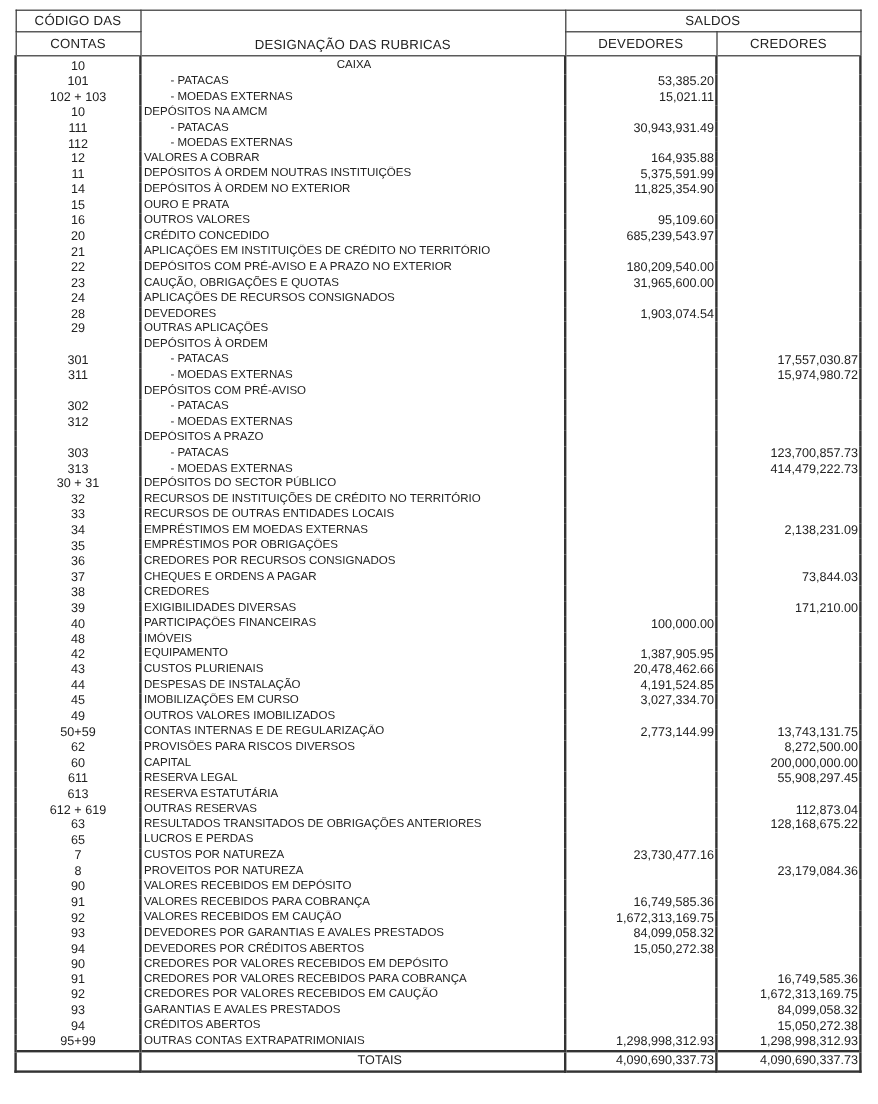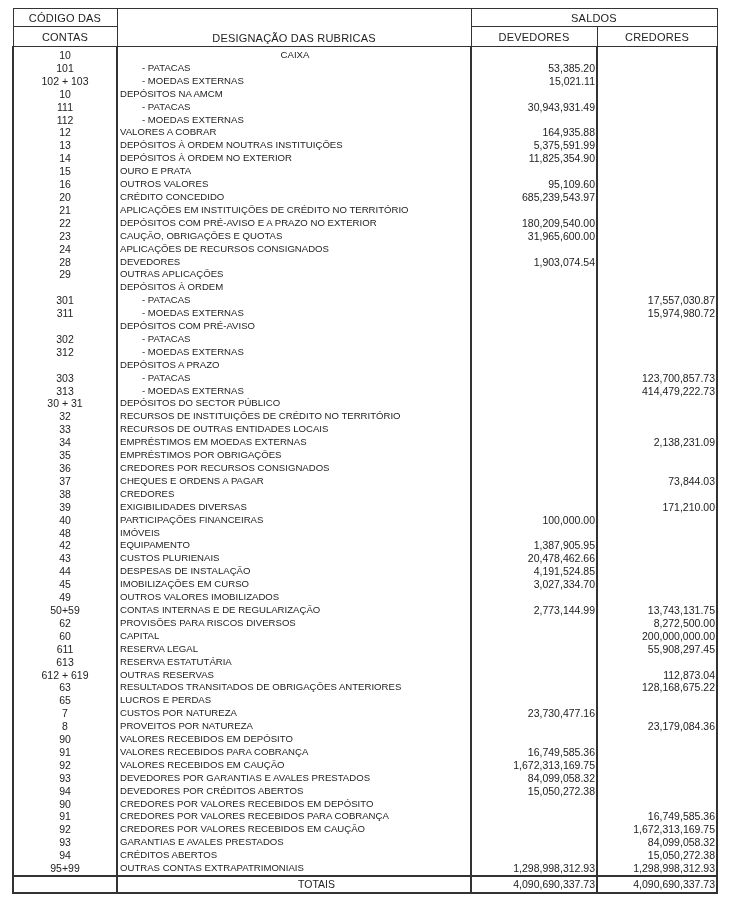--- a/index.html
+++ b/index.html
@@ -85,21 +85,21 @@
           <td class="num"></td>
           <td class="num"></td>
         </tr>
         <tr>
           <td class="code">12</td>
           <td class="desc">VALORES A COBRAR</td>
           <td class="num">164,935.88</td>
           <td class="num"></td>
         </tr>
         <tr>
-          <td class="code">13</td>
+          <td class="code">11</td>
           <td class="desc">DEPÓSITOS À ORDEM NOUTRAS INSTITUIÇÕES</td>
           <td class="num">5,375,591.99</td>
           <td class="num"></td>
         </tr>
         <tr>
           <td class="code">14</td>
           <td class="desc">DEPÓSITOS À ORDEM NO EXTERIOR</td>
           <td class="num">11,825,354.90</td>
           <td class="num"></td>
         </tr>

